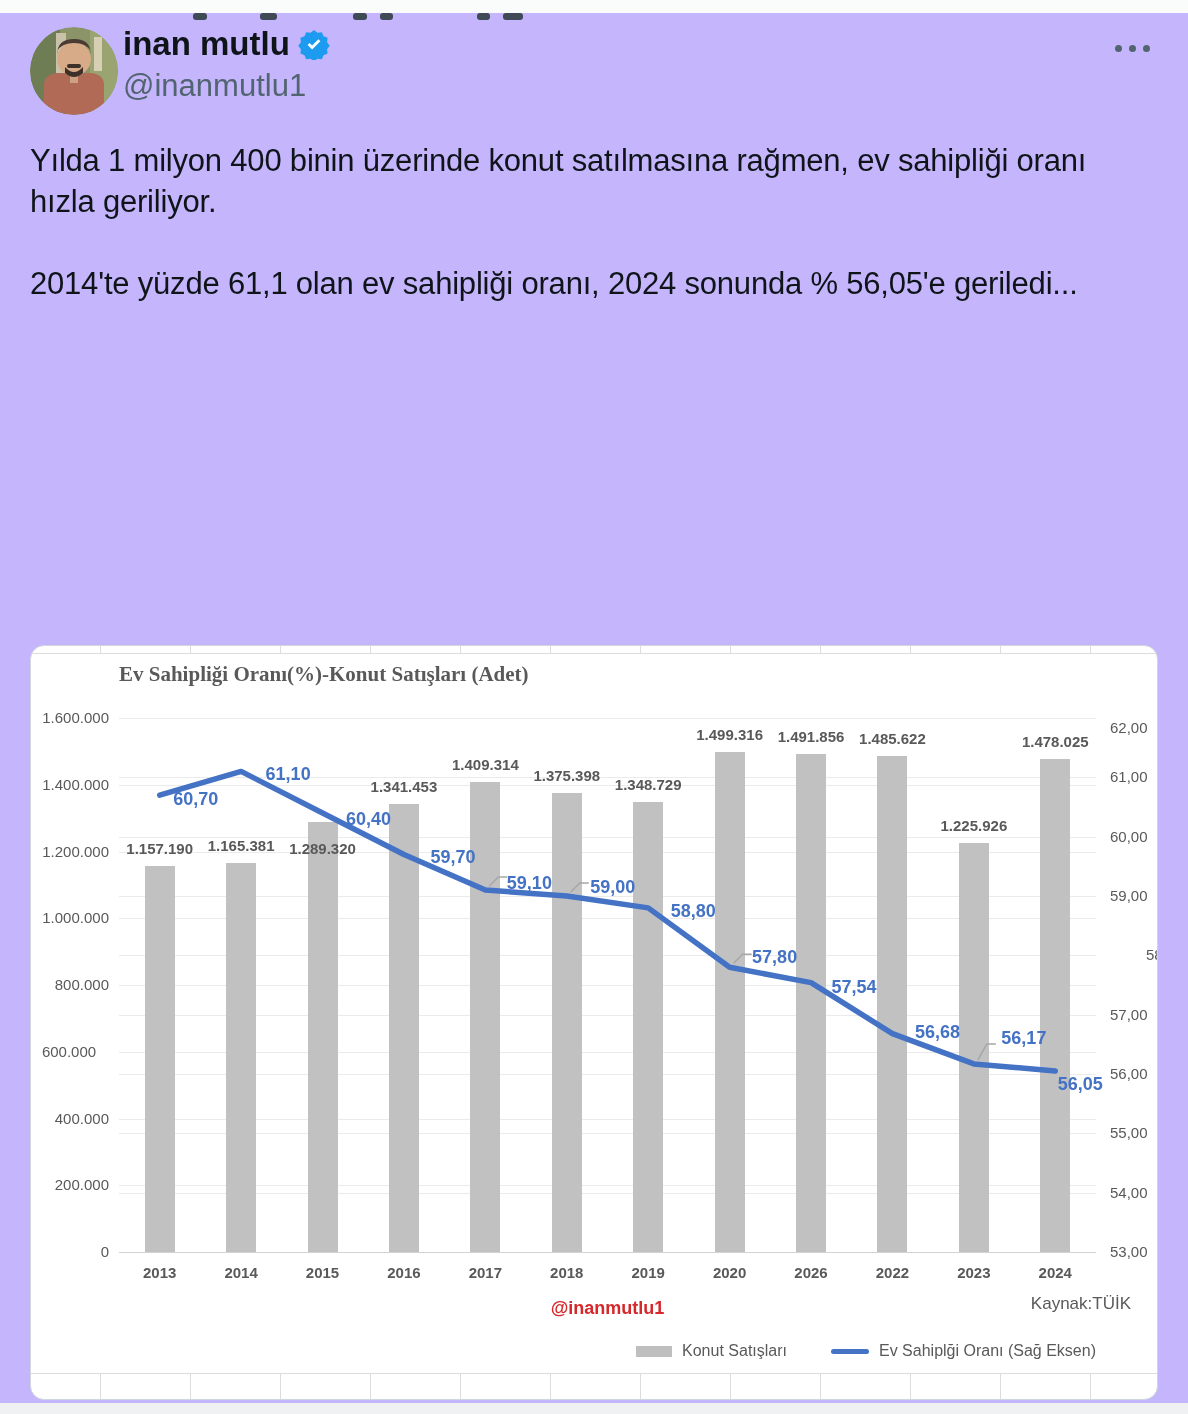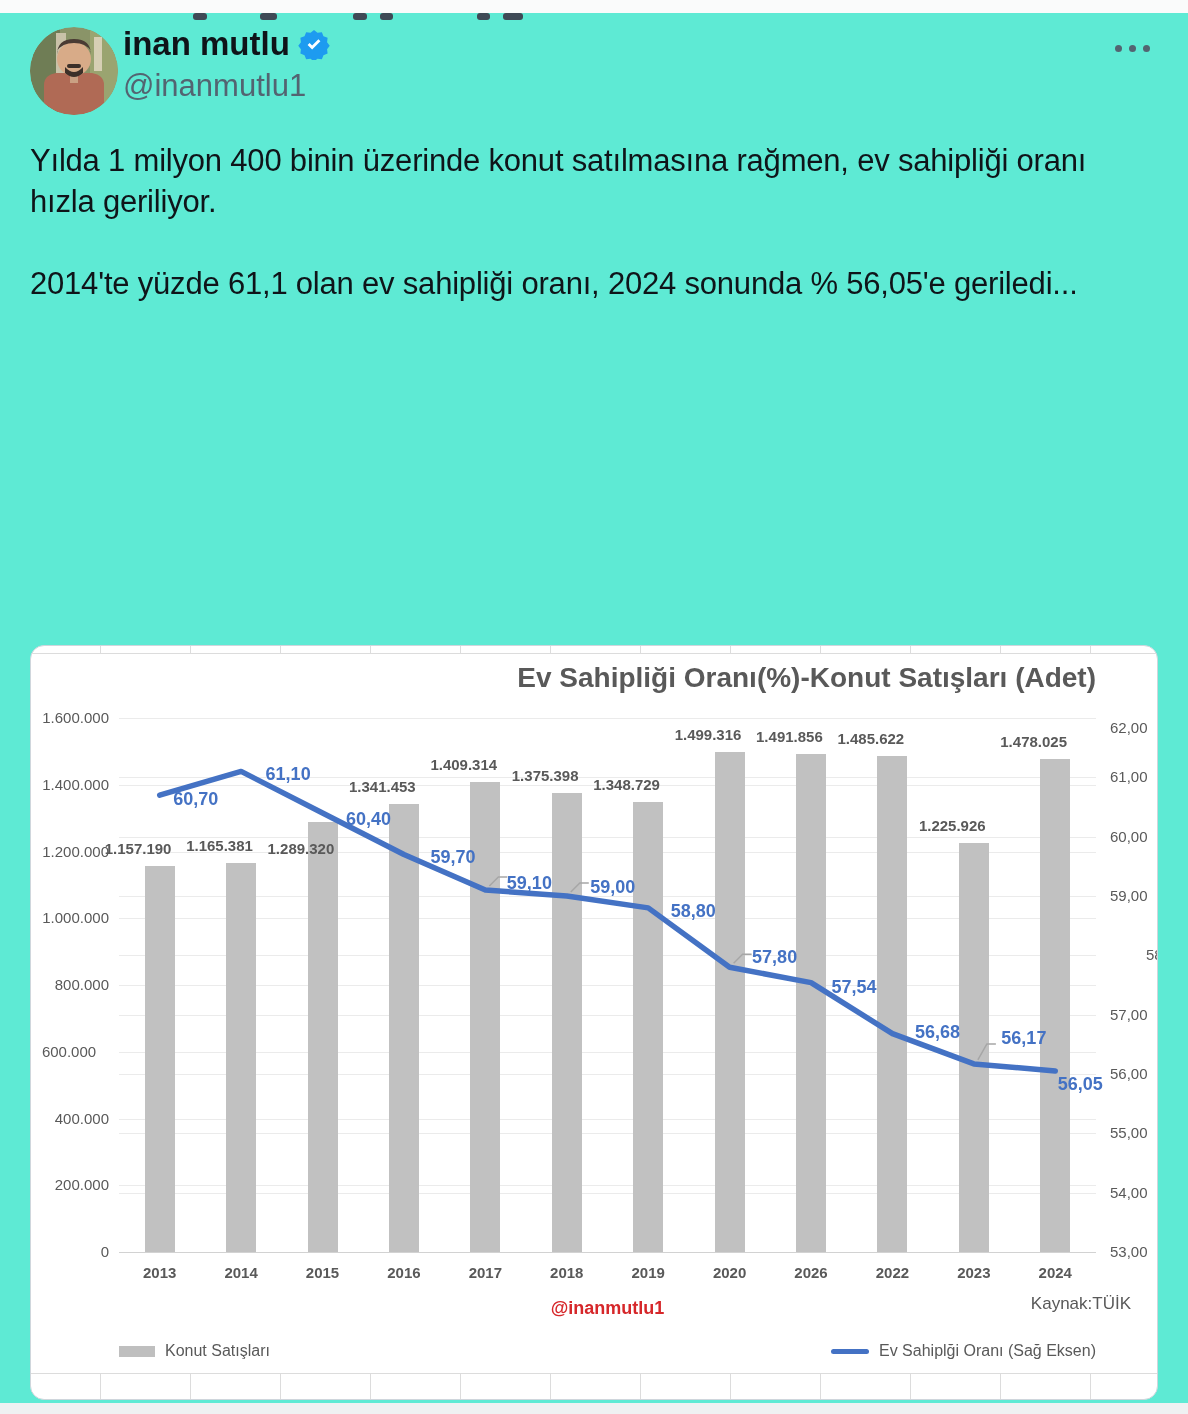--- a/index.html
+++ b/index.html
@@ -1,18 +1,18 @@
 <!DOCTYPE html>
 <html><head>
 <meta charset="utf-8">
 <style>
   * { box-sizing: border-box; margin: 0; padding: 0; }
   html,body { width:1188px; height:1414px; background:#ffffff; overflow:hidden;
     font-family:"Liberation Sans", sans-serif; }
-  .page { position:relative; width:1188px; height:1414px; background:#5eead4; }
+  .page { position:relative; width:1188px; height:1414px; background:#c4b5fd; }
 
   
   .top-remnant { position:absolute; left:0; top:0; width:1188px; height:13px; background:#fafbfb; }
   .remnant-mark { position:absolute; top:13px; height:7px; background:#3f4a56; border-radius:3px; }
 
   
   .header { position:absolute; left:30px; top:25px; width:1128px; height:92px; }
   .avatar { position:absolute; left:0; top:2px; width:88px; height:88px; border-radius:50%;
     overflow:hidden; cursor:pointer; }
   .name-block { position:absolute; left:93px; top:0; }
@@ -31,45 +31,45 @@
 
   
   .chart-card { position:absolute; left:30px; top:645px; width:1128px; height:755px;
     background:#fff; border:1px solid #cfd6dc; border-radius:14px; overflow:hidden; cursor:pointer; }
   .excel-strip { position:absolute; left:0; width:1128px;
     background-image:repeating-linear-gradient(to right, transparent 0px, transparent 89px, #dcdcdc 89px, #dcdcdc 90px);
     background-position:-20px 0; }
   .excel-strip.top { top:0; height:8px; border-bottom:1px solid #dcdcdc; }
   .excel-strip.bottom { top:727px; height:28px; border-top:1px solid #dcdcdc; }
 
-  .chart-title { position:absolute; left:88px; top:16px; width:977px; text-align:right;
-    font-size:28px; font-weight:700; color:#595959; }
+  .chart-title { position:absolute; left:88px; top:16px; width:977px; text-align:left;
+    font-size:21px; font-weight:700; color:#595959;font-family:Liberation Serif, serif; }
 
   .plot { position:absolute; left:0; top:0; width:1128px; height:755px; }
   .gridline { position:absolute; left:88px; width:977px; height:1px; background:#ebebeb; }
   .gridline.base { background:#d2d2d2; }
   .tick-left { position:absolute; width:80px; text-align:right; right:1050px;
     font-size:15px; color:#595959; }
   .tick-right { position:absolute; left:1079px; width:70px; text-align:left;
     font-size:15px; color:#595959; }
   .bar { position:absolute; width:30px; background:#c1c1c1; }
-  .bar-label { position:absolute; width:110px; text-align:left; font-size:15px;
+  .bar-label { position:absolute; width:110px; text-align:center; font-size:15px;
     font-weight:700; color:#595959; white-space:nowrap; }
   .year-label { position:absolute; width:82px; text-align:center; font-size:15px;
     font-weight:600; color:#595959; }
   .rate-label { position:absolute; font-size:18px; font-weight:700; color:#4472c4;
     transform:translate(-50%,-50%); white-space:nowrap; }
   .line-svg { position:absolute; left:0; top:0; }
 
   .chart-footer-watermark { position:absolute; left:88px; top:652px; width:977px; text-align:center;
     font-size:18px; font-weight:800; color:#d6272a; }
   .chart-footer-source { position:absolute; right:26px; top:648px; font-size:17px; color:#595959; }
 
   .legend { position:absolute; left:88px; top:696px; width:977px; display:flex;
-    justify-content:space-between; align-items:center; gap:44px; }
+    justify-content:flex-end; align-items:center; gap:44px; }
   .legend-item { display:flex; align-items:center; gap:10px; font-size:16px; color:#595959; }
   .swatch-bar { width:36px; height:11px; background:#bfbfbf; }
   .swatch-line { width:38px; height:5px; background:#4472c4; border-radius:3px; }
 
   .page-bottom-band { position:absolute; left:0; bottom:0; width:1188px; height:11px; background:#eff1f2; }
 </style>
 </head>
 <body>
 
 <div class="page">

